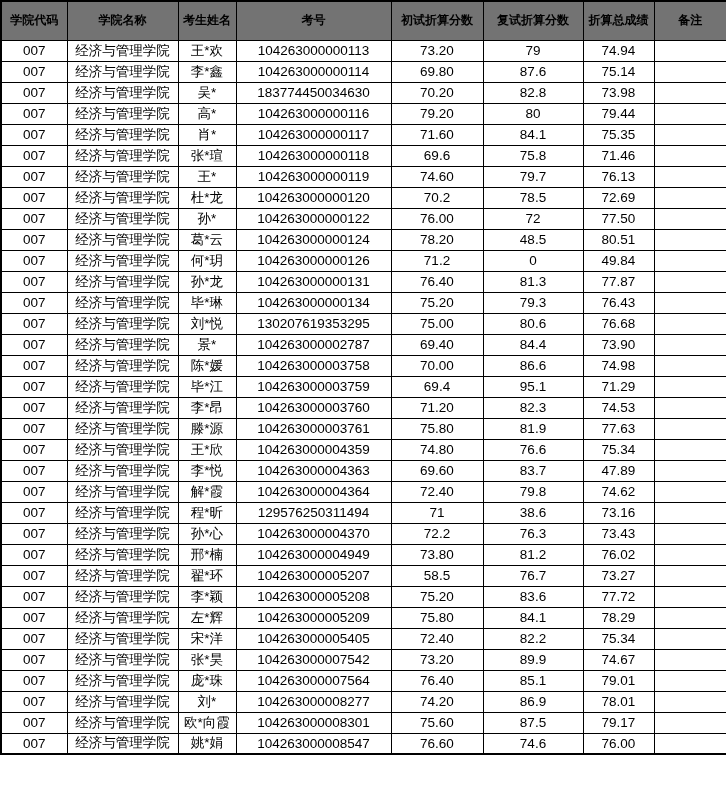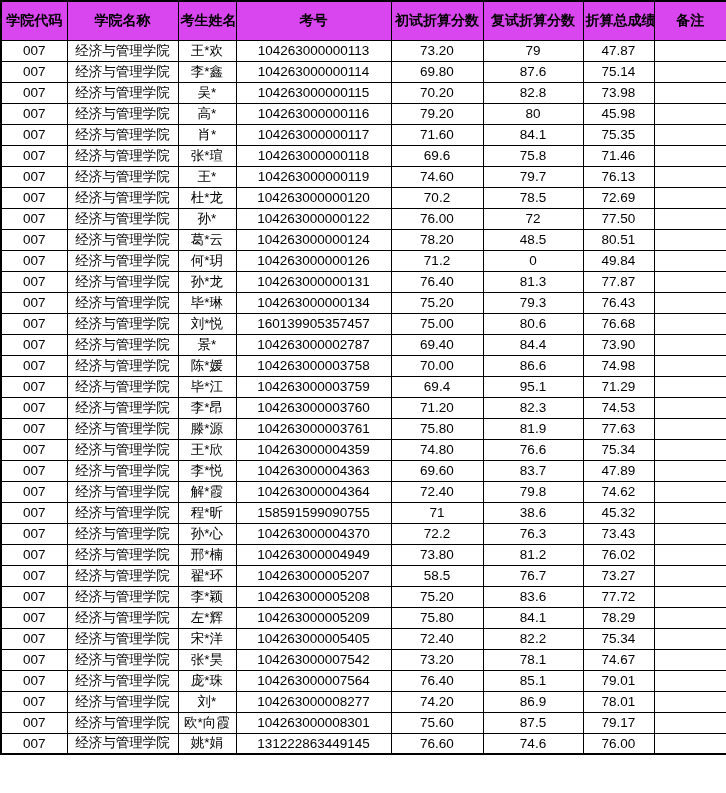--- a/index.html
+++ b/index.html
@@ -28,23 +28,23 @@
     vertical-align: middle;
     padding: 0 2px;
     overflow: hidden;
     white-space: nowrap;
   }
   table.score-table {
     border: 2px solid #000000;
   }
   thead th {
     height: 39px;
-    font-size: 14px;
+    font-size: 12px;
     font-weight: bold;
-    background: #d946ef;
+    background: #737373;
   }
   tbody td {
     height: 21px;
     font-size: 13.5px;
     font-weight: normal;
     background: #ffffff;
   }
   
   col.c0 { width: 66px; }
   col.c1 { width: 111px; }
@@ -83,51 +83,51 @@
         </tr>
     </thead>
     <tbody id="table-body">
         <tr>
           <td>007</td>
           <td>经济与管理学院</td>
           <td>王*欢</td>
           <td>104263000000113</td>
           <td>73.20</td>
           <td>79</td>
-          <td>47.87</td>
+          <td>74.94</td>
           <td></td>
         </tr>
         <tr>
           <td>007</td>
           <td>经济与管理学院</td>
           <td>李*鑫</td>
           <td>104263000000114</td>
           <td>69.80</td>
           <td>87.6</td>
           <td>75.14</td>
           <td></td>
         </tr>
         <tr>
           <td>007</td>
           <td>经济与管理学院</td>
           <td>吴*</td>
-          <td>104263000000115</td>
+          <td>183774450034630</td>
           <td>70.20</td>
           <td>82.8</td>
           <td>73.98</td>
           <td></td>
         </tr>
         <tr>
           <td>007</td>
           <td>经济与管理学院</td>
           <td>高*</td>
           <td>104263000000116</td>
           <td>79.20</td>
           <td>80</td>
-          <td>45.98</td>
+          <td>79.44</td>
           <td></td>
         </tr>
         <tr>
           <td>007</td>
           <td>经济与管理学院</td>
           <td>肖*</td>
           <td>104263000000117</td>
           <td>71.60</td>
           <td>84.1</td>
           <td>75.35</td>
@@ -210,21 +210,21 @@
           <td>104263000000134</td>
           <td>75.20</td>
           <td>79.3</td>
           <td>76.43</td>
           <td></td>
         </tr>
         <tr>
           <td>007</td>
           <td>经济与管理学院</td>
           <td>刘*悦</td>
-          <td>160139905357457</td>
+          <td>130207619353295</td>
           <td>75.00</td>
           <td>80.6</td>
           <td>76.68</td>
           <td></td>
         </tr>
         <tr>
           <td>007</td>
           <td>经济与管理学院</td>
           <td>景*</td>
           <td>104263000002787</td>
@@ -300,24 +300,24 @@
           <td>104263000004364</td>
           <td>72.40</td>
           <td>79.8</td>
           <td>74.62</td>
           <td></td>
         </tr>
         <tr>
           <td>007</td>
           <td>经济与管理学院</td>
           <td>程*昕</td>
-          <td>158591599090755</td>
+          <td>129576250311494</td>
           <td>71</td>
           <td>38.6</td>
-          <td>45.32</td>
+          <td>73.16</td>
           <td></td>
         </tr>
         <tr>
           <td>007</td>
           <td>经济与管理学院</td>
           <td>孙*心</td>
           <td>104263000004370</td>
           <td>72.2</td>
           <td>76.3</td>
           <td>73.43</td>
@@ -372,21 +372,21 @@
           <td>82.2</td>
           <td>75.34</td>
           <td></td>
         </tr>
         <tr>
           <td>007</td>
           <td>经济与管理学院</td>
           <td>张*昊</td>
           <td>104263000007542</td>
           <td>73.20</td>
-          <td>78.1</td>
+          <td>89.9</td>
           <td>74.67</td>
           <td></td>
         </tr>
         <tr>
           <td>007</td>
           <td>经济与管理学院</td>
           <td>庞*珠</td>
           <td>104263000007564</td>
           <td>76.40</td>
           <td>85.1</td>
@@ -410,21 +410,21 @@
           <td>104263000008301</td>
           <td>75.60</td>
           <td>87.5</td>
           <td>79.17</td>
           <td></td>
         </tr>
         <tr>
           <td>007</td>
           <td>经济与管理学院</td>
           <td>姚*娟</td>
-          <td>131222863449145</td>
+          <td>104263000008547</td>
           <td>76.60</td>
           <td>74.6</td>
           <td>76.00</td>
           <td></td>
         </tr>
       </tbody>
   </table>
 </div>
 
 </body></html>

